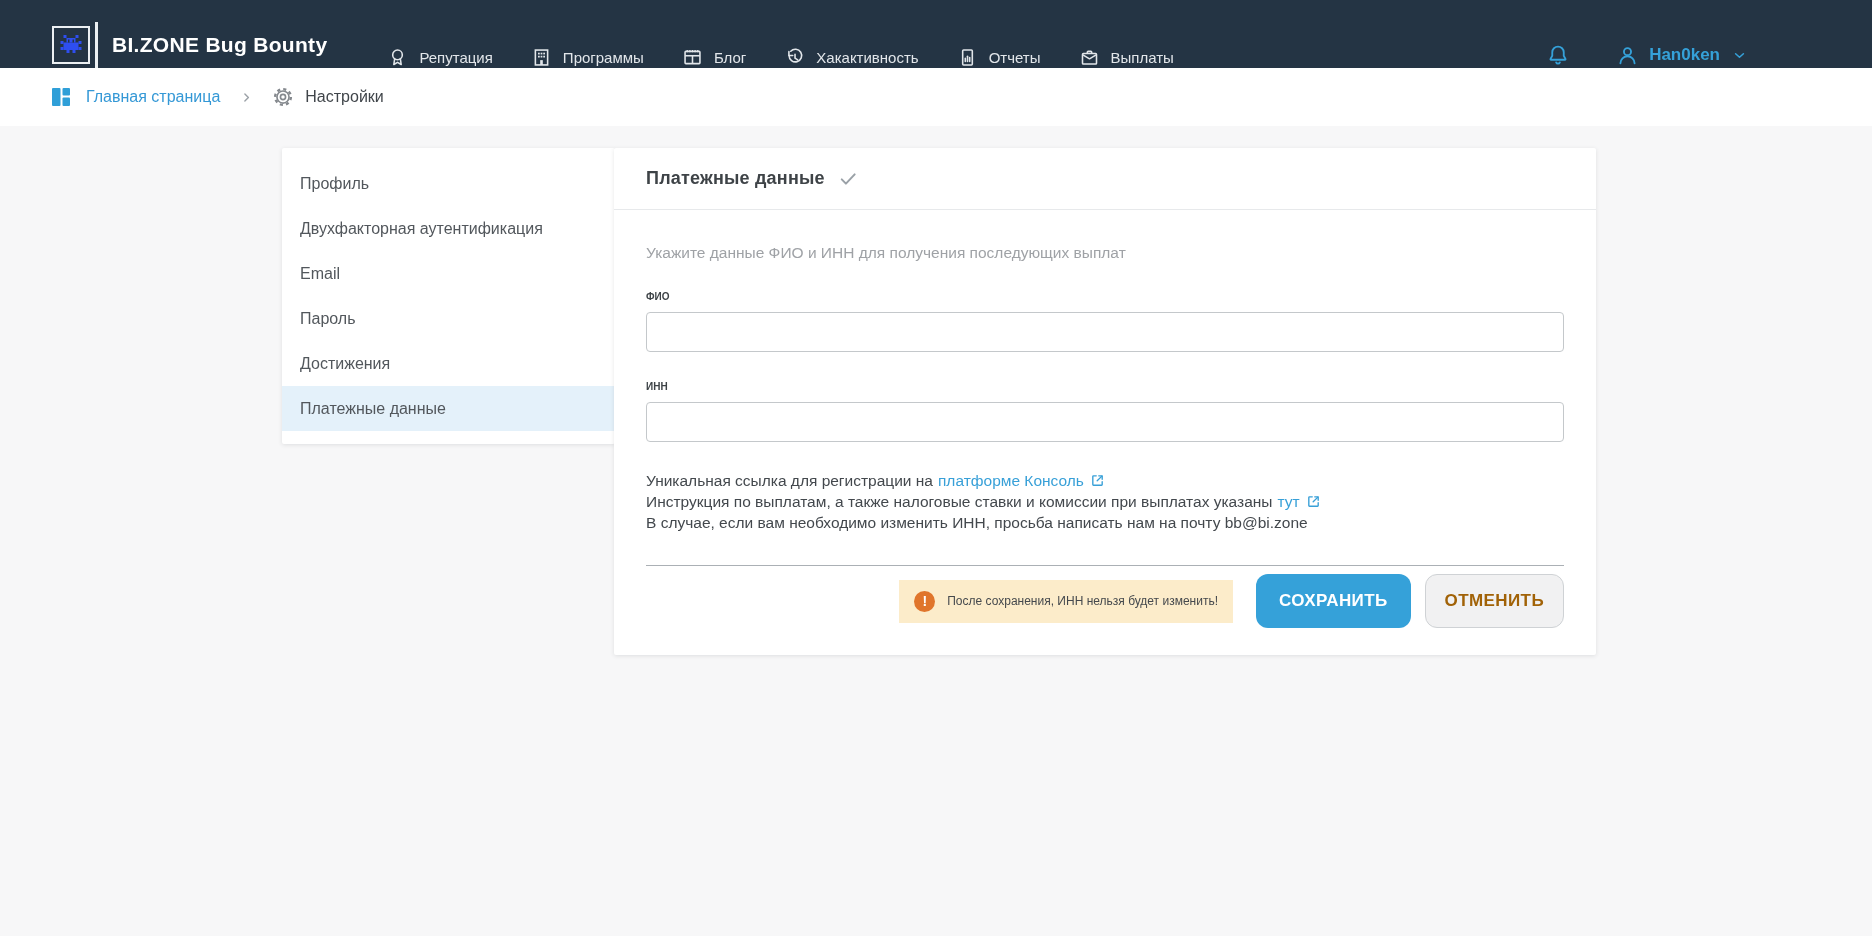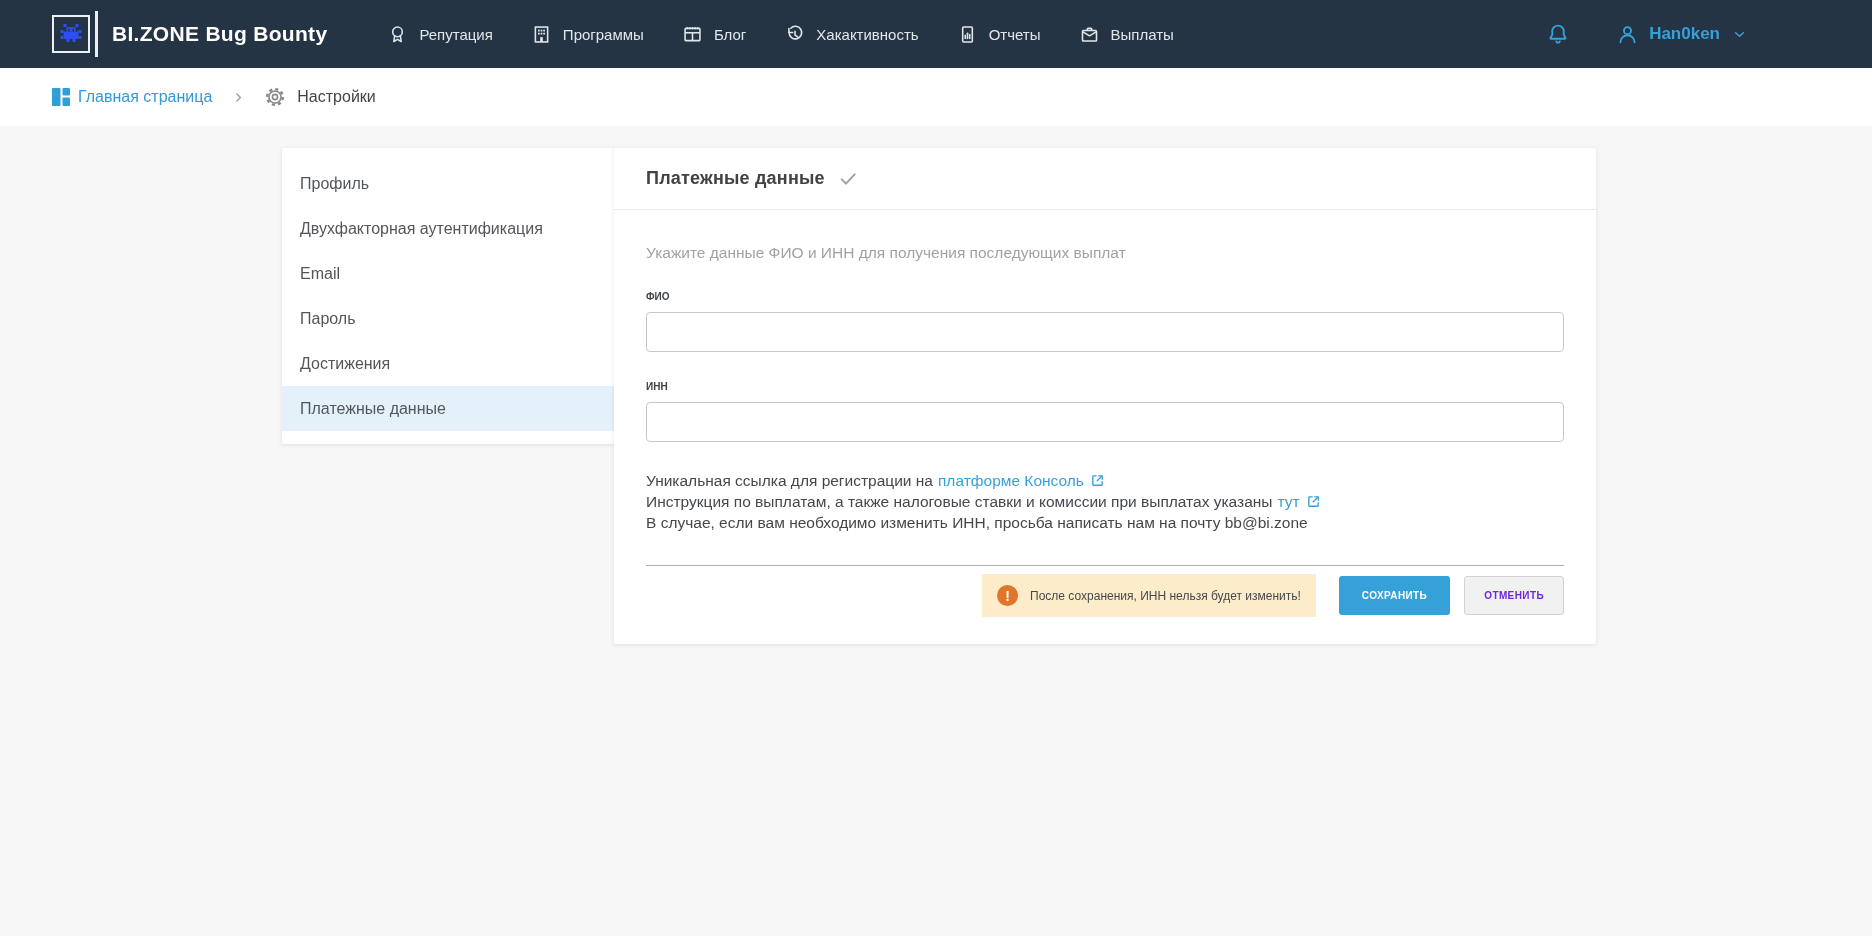--- a/index.html
+++ b/index.html
@@ -1,38 +1,38 @@
 <!DOCTYPE html>
 <html><head>
 <meta charset="utf-8">
 <style>
   * { box-sizing: border-box; margin: 0; padding: 0; }
   html,body { width:1872px; height:936px; overflow:hidden;
     font-family:"Liberation Sans", sans-serif; background:#f7f7f8; }
 
   
-  .navbar { height:68px; background:#243444; display:flex; align-items:center; padding-left:52px; }
+  .navbar { height:68px; background:#243444; display:flex; align-items:flex-end; padding-left:52px; }
   .brand { display:flex; align-items:center; cursor:pointer; }
   .logo-box { width:38px; height:38px; border:2.5px solid #ecf0f3; display:flex; align-items:center; justify-content:center; }
   .logo-bar { width:3px; height:46px; background:#ecf0f3; margin-left:5px; }
   .brand-text { color:#ffffff; font-size:21px; font-weight:bold; margin-left:14px; letter-spacing:.3px; white-space:nowrap; }
   .nav-items { display:flex; align-items:center; margin-left:60px; }
   .nav-item { display:flex; align-items:center; gap:11px; margin-right:38px; color:#e2e6ea; font-size:15px; cursor:pointer; white-space:nowrap; }
   .nav-item svg { width:21px; height:21px; display:block; }
   .nav-right { margin-left:auto; display:flex; align-items:center; color:#35a1d9; padding-right:124px; }
   .bell-btn { cursor:pointer; display:flex; }
   .bell-btn svg { width:26px; height:26px; }
   .user-menu { display:flex; align-items:center; margin-left:44px; cursor:pointer; }
   .user-menu svg.person { width:25px; height:25px; }
   .user-name { font-size:17px; margin-left:9px; font-weight:bold; }
   .user-menu svg.chev { width:17px; height:17px; margin-left:11px; }
 
   
   .breadcrumb { height:58px; background:#ffffff; display:flex; align-items:center; padding-left:49px; }
-  .bc-home { display:flex; align-items:center; gap:5px; color:#3498d6; font-size:16px; cursor:pointer; }
+  .bc-home { display:flex; align-items:center; gap:13px; color:#3498d6; font-size:16px; cursor:pointer; }
   .bc-home svg { width:24px; height:24px; }
   .bc-sep { margin:0 19px 0 20px; display:flex; color:#9ba1a7; }
   .bc-sep svg { width:13px; height:13px; }
   .bc-current { display:flex; align-items:center; gap:11px; color:#40454a; font-size:16px; }
   .bc-current svg { width:22px; height:22px; color:#85898e; }
 
   
   .main { position:relative; height:810px; background:#f7f7f8; }
   .card { background:#fff; border-radius:2px; box-shadow:0 1px 4px rgba(40,50,60,.12); }
 
@@ -49,23 +49,23 @@
   .field-label { margin-top:29px; font-size:10px; font-weight:bold; color:#3e4347; }
   .text-input { margin-top:10px; width:100%; height:40px; border:1px solid #c4c8cb; border-radius:4px; padding:0 12px; font-size:16px; color:#3e4347; background:#fff; outline:none; }
   .notes { margin-top:28px; font-size:15.5px; color:#43484d; line-height:21px; }
   .note-line a { color:#38a0d8; text-decoration:none; margin-left:5px; cursor:pointer; }
   .ext-ic { width:15px; height:15px; margin-left:6px; vertical-align:-2px; color:#38a0d8; }
   .footer-divider { margin-top:32px; border-top:1px solid #abb0b5; }
   .footer { margin-top:8px; display:flex; align-items:center; justify-content:flex-end; }
   .warning { display:flex; align-items:center; gap:12px; background:#fcecca; height:43px; padding:0 15px; }
   .warn-circle { width:21px; height:21px; border-radius:50%; background:#e0752b; color:#fff; font-weight:bold; font-size:14px; display:flex; align-items:center; justify-content:center; flex:none; }
   .warning-text { font-size:12px; color:#45494d; white-space:nowrap; }
-  .btn { height:39px; font-weight:bold; font-size:10px; border-radius:3px; letter-spacing:.4px; cursor:pointer; font-family:inherit; }
+  .btn { height:54px; font-weight:bold; font-size:17px; border-radius:12px; letter-spacing:.4px; cursor:pointer; font-family:inherit; }
   .btn-save { margin-left:23px; padding:0 23px; background:#35a1d9; color:#fff; border:none; }
-  .btn-cancel { margin-left:14px; padding:8px 19px; background:#f1f1f2; color:#6d28d9; border:1px solid #cfd2d5; }
+  .btn-cancel { margin-left:14px; padding:8px 19px; background:#f1f1f2; color:#a16207; border:1px solid #cfd2d5; }
 </style>
 </head>
 <body>
 
 <header class="navbar">
   <div class="brand">
     <span class="logo-box">
       <svg viewBox="0 0 16 14" width="24" height="21">
         <g fill="#2e4ef0">
           <rect x="3" y="0" width="2" height="2"></rect>

